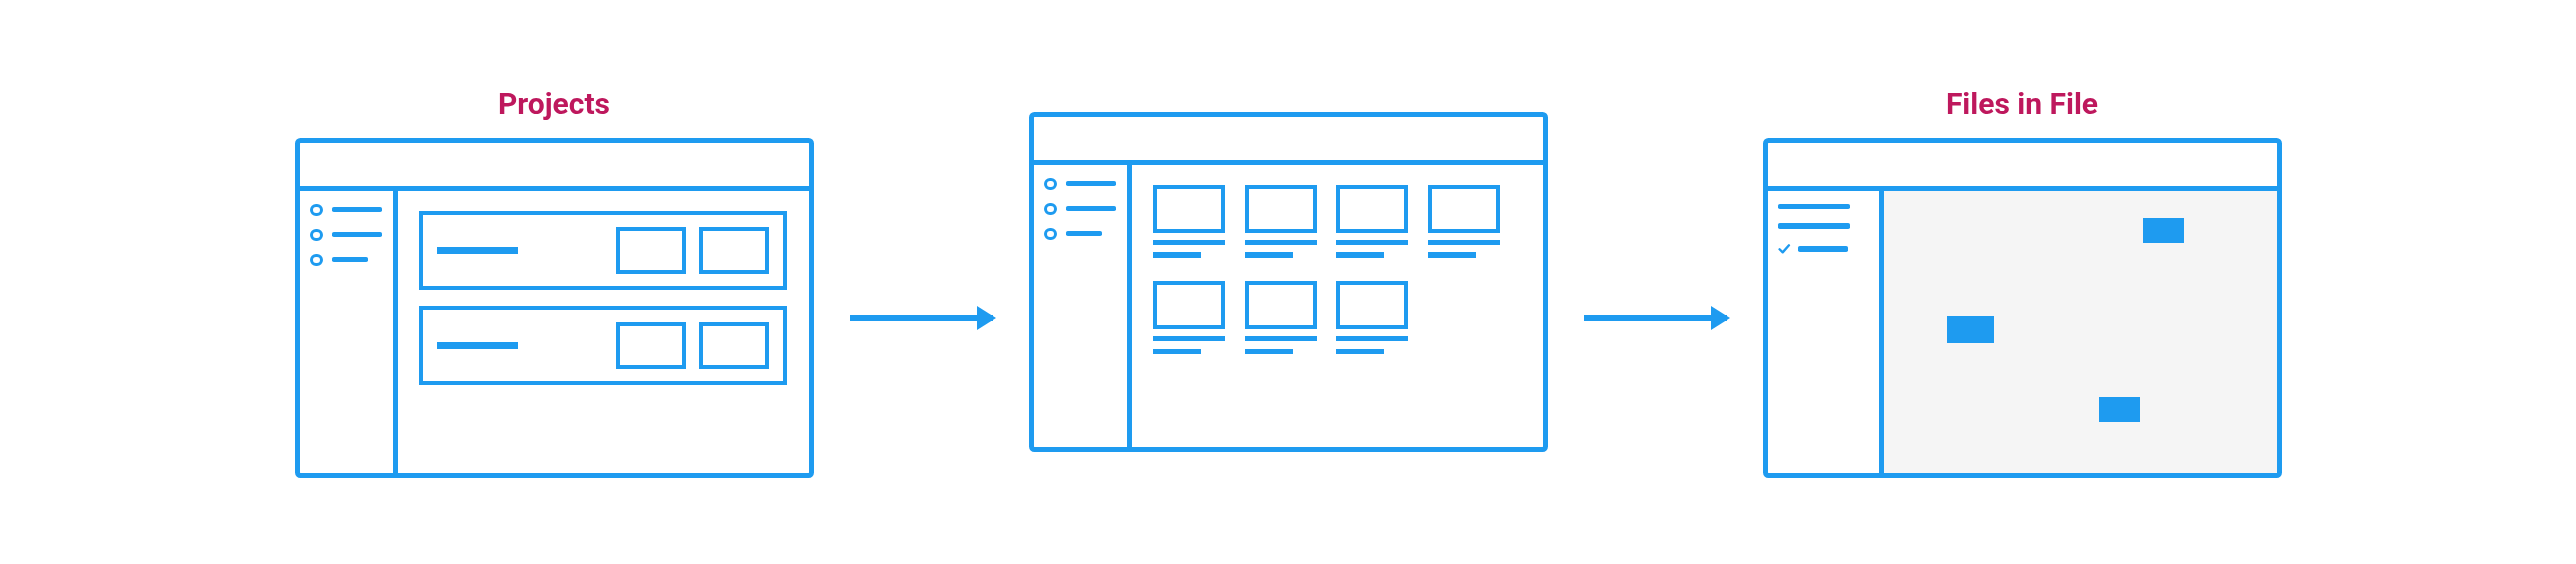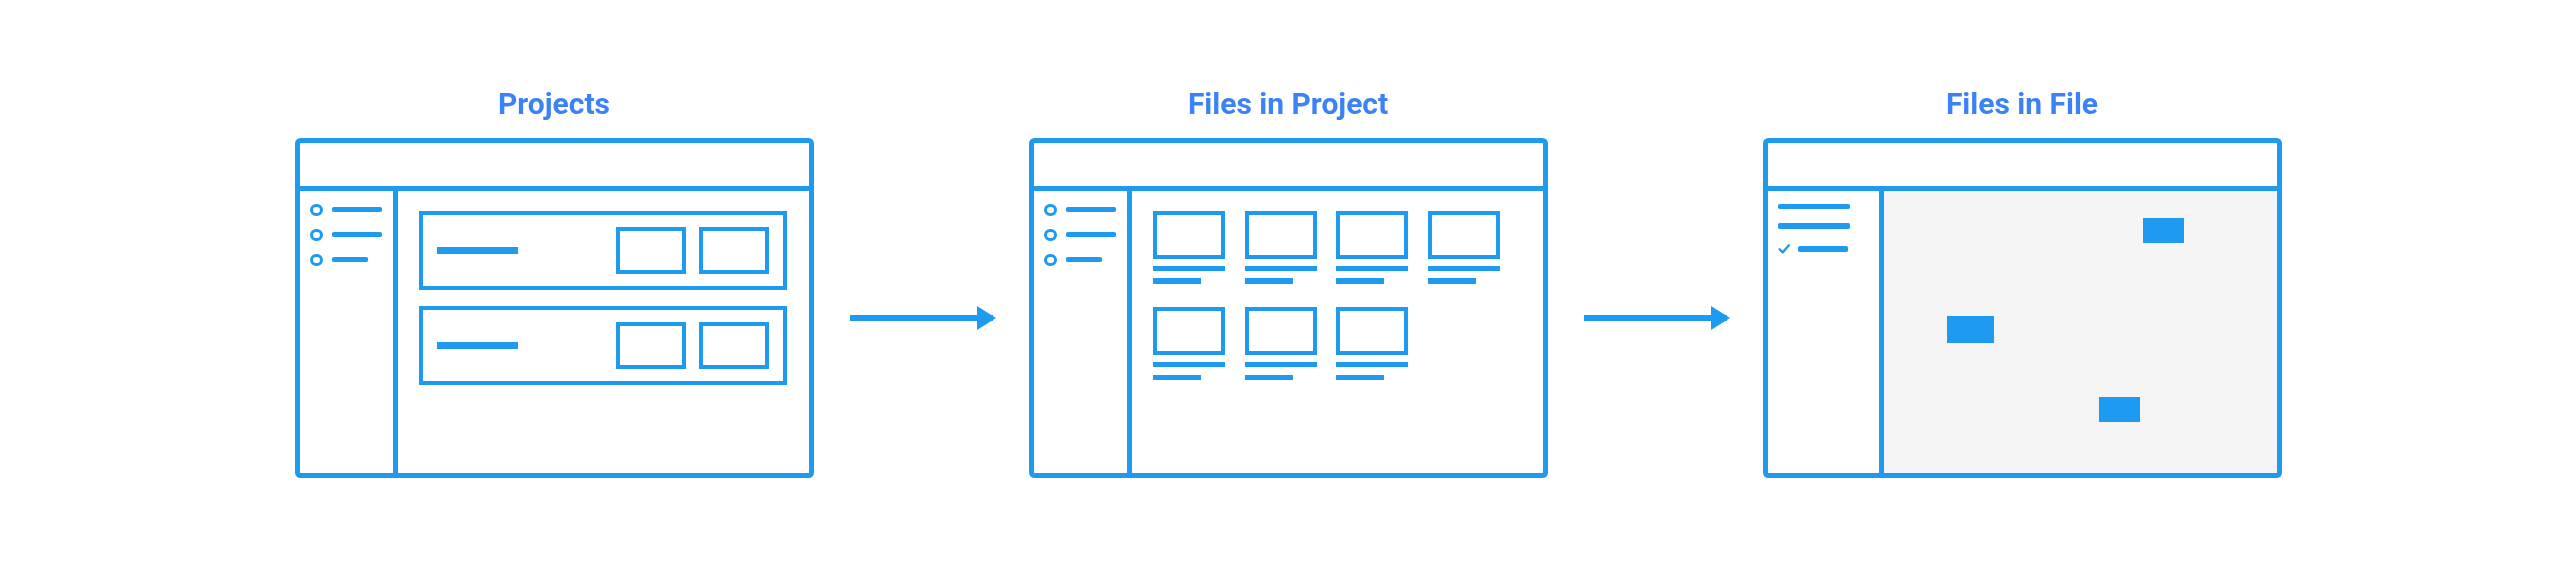--- a/index.html
+++ b/index.html
@@ -1,18 +1,18 @@
 <!DOCTYPE html>
 <html style="font-size:14.3px"><head>
 <meta charset="utf-8">
 <style>
   html,body{margin:0;padding:0;background:#fff;font-family:-apple-system,BlinkMacSystemFont,"Segoe UI",Roboto,Helvetica,Arial,sans-serif;}
   .wrap{display:flex;align-items:center;justify-content:center;gap:36px;width:2576px;height:564px;box-sizing:border-box;}
   .col{display:flex;flex-direction:column;align-items:center;}
-  .title{font-size:30px;font-weight:700;color:#3b82f6;margin-bottom:17px;}
+  .title{font-size:30px;font-weight:700;color:#be185d;margin-bottom:17px;}
   .window{width:519px;height:340px;border:5.4px solid #1E9BF0;border-radius:5.4px;background:#fff;display:flex;flex-direction:column;box-sizing:border-box;}
   .titlebar{height:43px;border-bottom:5.4px solid #1E9BF0;}
   .body{flex:1;display:flex;}
   .sidebar{width:98px;border-right:5.4px solid #1E9BF0;padding:12.5px 10.7px;box-sizing:border-box;display:flex;flex-direction:column;gap:12.5px;}
   .sb-item{display:flex;align-items:center;gap:9px;}
   .dot{width:12.5px;height:12.5px;border-radius:50%;border:3.6px solid #1E9BF0;box-sizing:border-box;}
   .sb-line{height:5.4px;background:#1E9BF0;border-radius:1.8px;flex:1;}
   .sb-line.short{flex:0 0 36px;}
   .main{flex:1;padding:19.7px 21.5px;box-sizing:border-box;}
   
@@ -78,21 +78,20 @@
             </div>
           </div>
         </div>
       </div>
     </div>
   </div>
 
   <div class="arrow"></div>
 
   <div class="col">
-    <div class="title">Files in Project</div>
     <div class="window">
       <div class="titlebar"></div>
       <div class="body">
         <div class="sidebar">
           <div class="sb-item">
               <span class="dot"></span>
               <span class="sb-line"></span>
             </div>
           <div class="sb-item">
               <span class="dot"></span>

